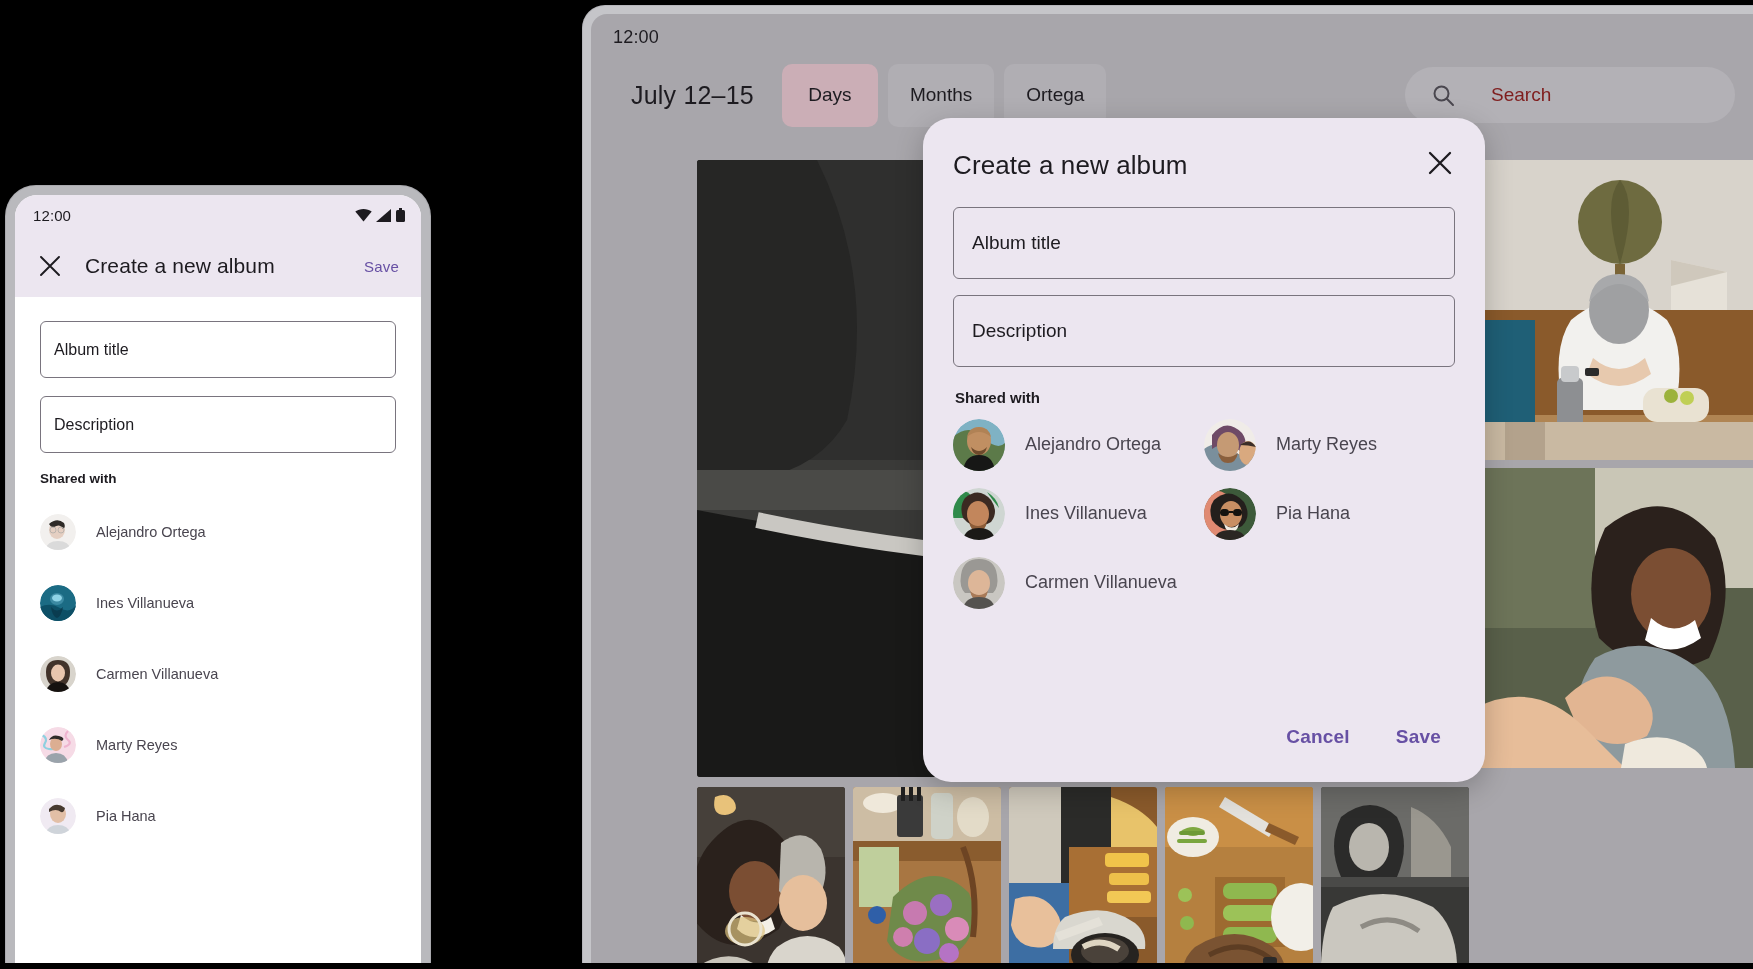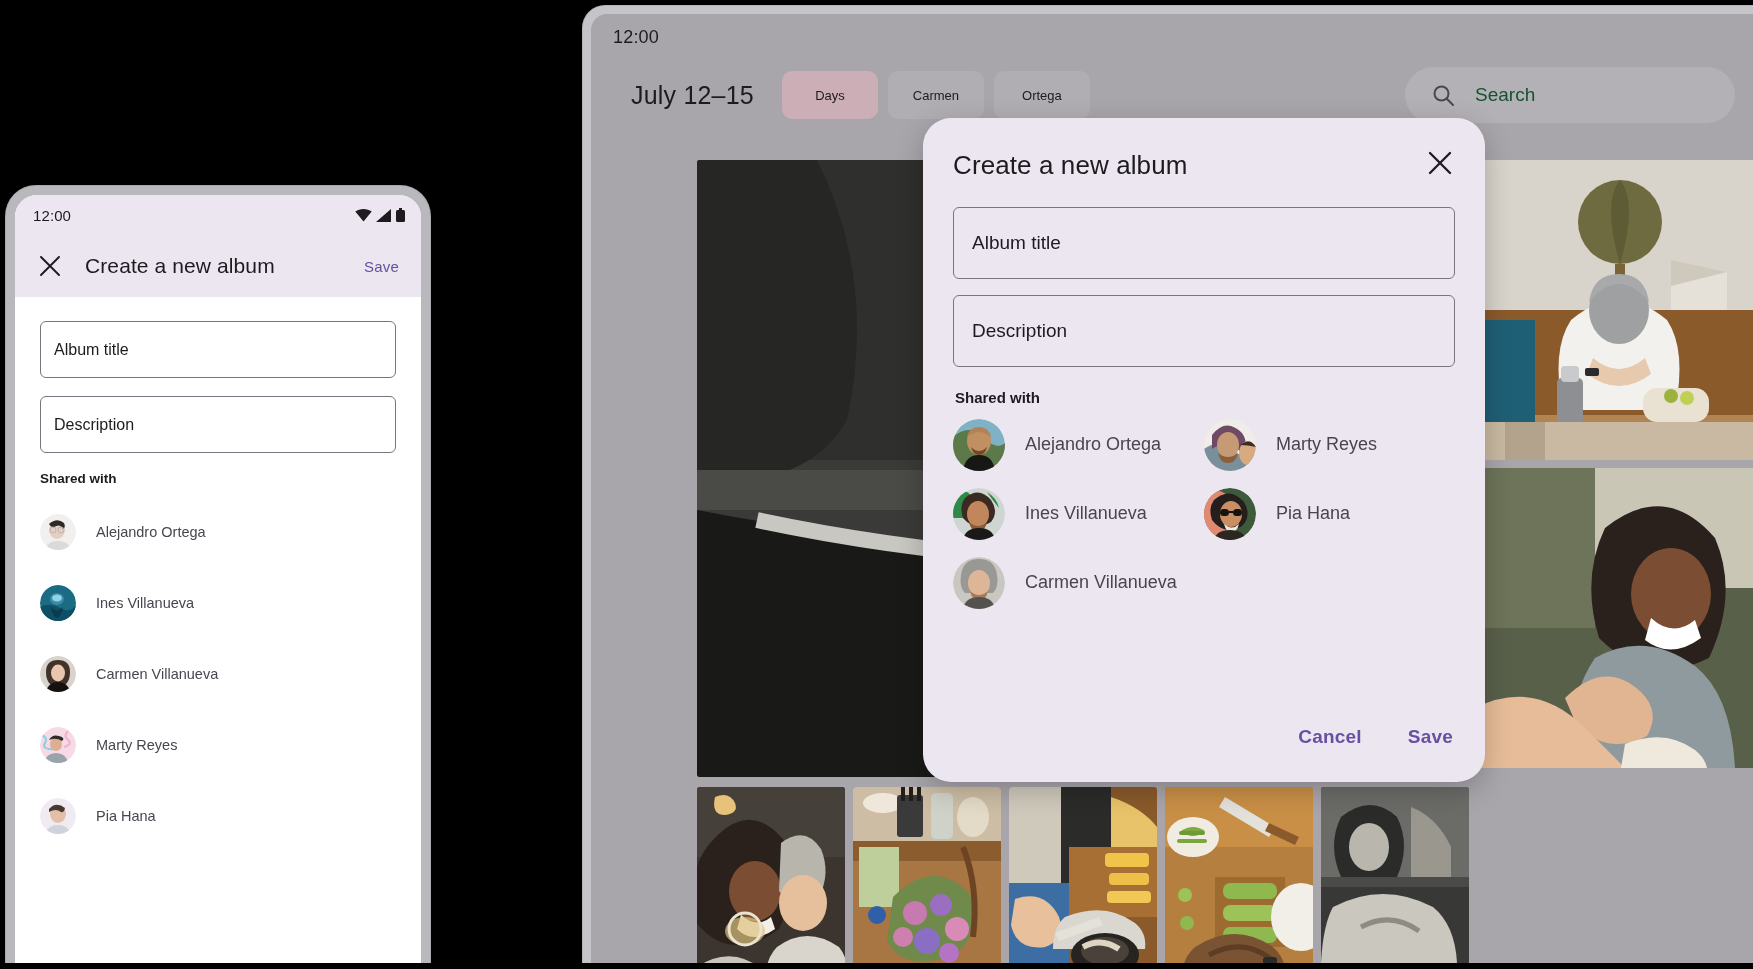--- a/index.html
+++ b/index.html
@@ -70,32 +70,32 @@
     width: 100%; height: 100%;
     background: #a8a6ab;
     border-radius: 16px 0 0 0;
     overflow: hidden; position: relative;
   }
   .t-status { height: 46px; display:flex; align-items:center; padding-left: 22px; }
   .t-status .clock { font-size: 18px; color:#1d1b20; letter-spacing:.2px; }
   .t-topbar { height: 70px; display: flex; align-items: center; padding: 0 18px 0 40px; gap: 0; }
   .t-date { font-size: 25px; color: #1d1b20; margin-right: 28px; letter-spacing: .2px; }
   .chip {
-    height: 48px; min-width: 96px; padding: 0 22px;
+    height: 63px; min-width: 96px; padding: 0 22px;
     border-radius: 10px; background: #b0aeb3;
     display:flex; align-items:center; justify-content:center;
-    font-size: 13px; color: #1d1b20; margin-right: 10px;
+    font-size: 19px; color: #1d1b20; margin-right: 10px;
   }
   .chip.selected { background: #cbaeb6; }
   .search-box {
     margin-left: auto; height: 56px; width: 330px;
     background: #b3b1b6; border-radius: 28px;
     display: flex; align-items: center; gap: 20px; padding: 0 26px;
   }
-  .search-ph { font-size: 19px; color: #14532d; }
+  .search-ph { font-size: 19px; color: #7f1d1d; margin-left: 16px; }
 
   .photo-area { position: absolute; left: 0; right: 0; top: 116px; bottom: 0; }
   .big-photo {
     position: absolute; left: 106px; top: 30px; width: 770px; height: 617px;
     border-radius: 3px; overflow: hidden;
   }
   .right-col { position: absolute; left: 884px; top: 30px; width: 286px; }
   .r-photo { width: 100%; height: 300px; margin-bottom: 8px; border-radius: 3px; overflow: hidden; }
   .strip { position: absolute; left: 106px; top: 657px; display: flex; gap: 8px; }
   .s-photo { width: 148px; height: 196px; border-radius: 3px; overflow: hidden; }
@@ -113,21 +113,21 @@
   .d-close { width: 30px; height: 30px; display:flex; align-items:center; justify-content:center; }
   .d-tf {
     height: 72px; border: 1px solid #79747e; border-radius: 6px;
     display:flex; align-items:center; padding: 0 18px;
     font-size: 19px; color:#1d1b20; margin-bottom: 16px;
   }
   .d-shared { font-size: 15px; font-weight: 700; color:#1d1b20; margin: 22px 0 4px 2px; }
   .d-grid { display: flex; flex-wrap: wrap; }
   .d-row { width: 50%; display: flex; align-items: center; gap: 20px; height: 69px; }
   .d-name { font-size: 18px; color: #49454f; }
-  .d-actions { position: absolute; right: 18px; bottom: 24px; display: flex; align-items: center; gap: 18px; }
+  .d-actions { position: absolute; right: 30px; bottom: 24px; display: flex; align-items: center; gap: 18px; }
   .txt-btn { font-size: 19px; color: #6750a4; font-weight: 700; padding: 10px 14px; letter-spacing: .2px; }
 
   .occl-bottom { position:absolute; left:0; right:0; bottom:0; height:6px; background:#000; }
 </style>
 </head>
 <body>
 
 <div class="stage">
 
   <div class="phone-frame">
@@ -237,21 +237,21 @@
   <div class="tablet-frame">
     <div class="tablet-screen">
 
       <div class="t-status">
         <span class="clock">12:00</span>
       </div>
 
       <div class="t-topbar">
         <span class="t-date">July 12–15</span>
         <span class="chip selected">Days</span>
-        <span class="chip">Carmen</span>
+        <span class="chip">Months</span>
         <span class="chip">Ortega</span>
         <span class="search-box">
           <svg width="24" height="24" viewBox="0 0 24 24">
               <circle cx="10.5" cy="10.5" r="7" fill="none" stroke="#4a474f" stroke-width="2"></circle>
               <path d="M15.8 15.8 22 22" stroke="#4a474f" stroke-width="2" stroke-linecap="round"></path>
             </svg>
           <span class="search-ph">Search</span>
         </span>
       </div>
 

